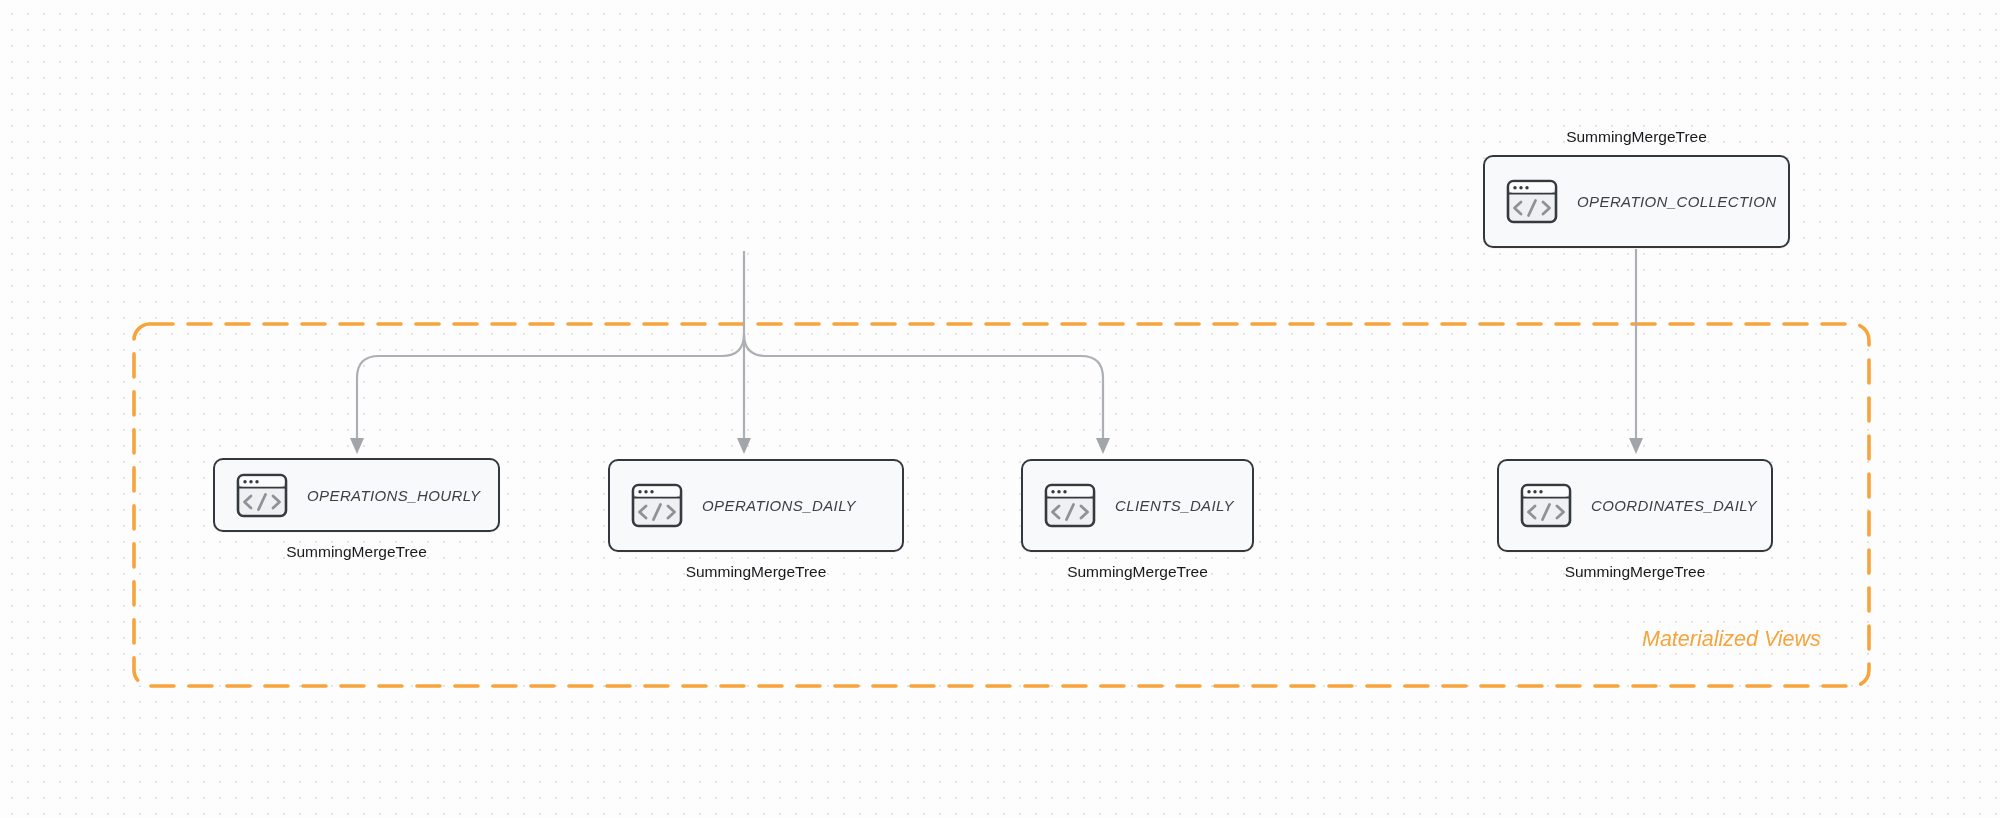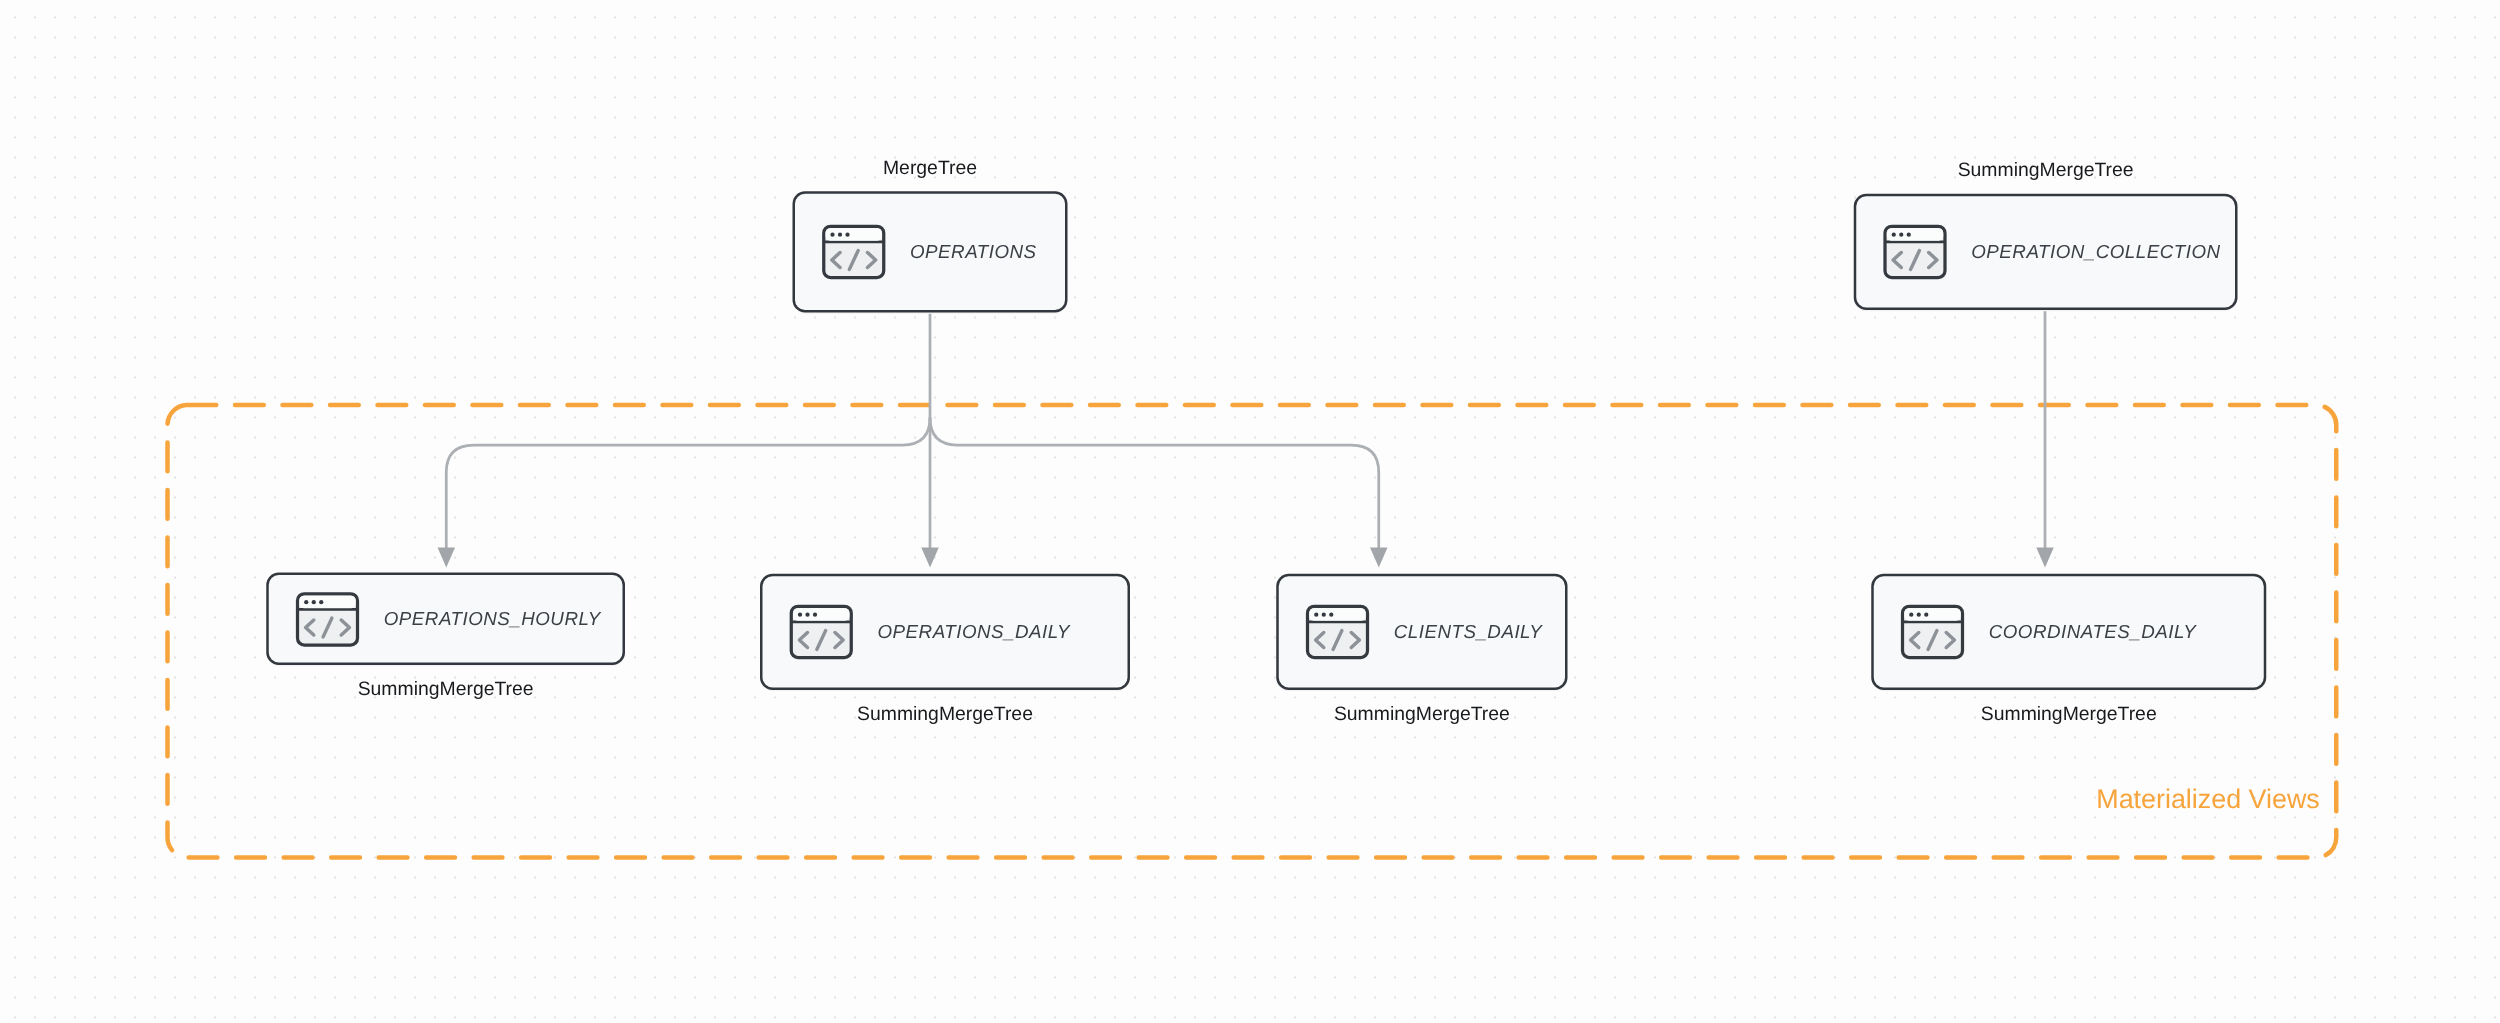--- a/index.html
+++ b/index.html
@@ -52,26 +52,27 @@
   .node .icon { flex: 0 0 auto; display: flex; }
   .table-name {
     font-style: italic;
     font-size: 15px;
     letter-spacing: 0.4px;
     color: #3b4046;
     white-space: nowrap;
   }
   .group-label {
     position: absolute;
-    left: 1677px;
+    left: 1642px;
     top: 627px;
     font-size: 21.5px;
     font-weight: 500;
     color: #f6a43b;
     white-space: nowrap;
+    font-style: italic;
   }
 </style>
 </head>
 <body>
 
 <div class="canvas">
 
   <svg class="overlay" viewBox="0 0 2000 818">
 
     <rect x="134" y="324" width="1735" height="362" rx="16" fill="none" stroke="#f6a43b" stroke-width="3.6" stroke-dasharray="23 15" stroke-linecap="round"></rect>
@@ -85,39 +86,20 @@
     <path fill="none" stroke="#acafb4" stroke-width="2.2" d="M1636 249 L1636 440"></path>
 
     <path fill="#a2a5aa" d="M357 454 L350 438 L364 438 Z"></path>
     <path fill="#a2a5aa" d="M744 454 L737 438 L751 438 Z"></path>
     <path fill="#a2a5aa" d="M1103 454 L1096 438 L1110 438 Z"></path>
     <path fill="#a2a5aa" d="M1636 454 L1629 438 L1643 438 Z"></path>
   </svg>
 
   <div class="group-label">Materialized Views</div>
 
-  <div class="node-wrap" style="left:634px; top:153px; width:220px; height:97px;">
-    <div class="engine-label above">MergeTree</div>
-    <div class="node">
-      <span class="icon">
-        <svg width="52" height="45" viewBox="0 0 52 45">
-          <rect x="2" y="2" width="48" height="41" rx="5.5" fill="#eef0f1" stroke="#343a40" stroke-width="2.6"></rect>
-          <path d="M2 14.5 H50" stroke="#343a40" stroke-width="2.2"></path>
-          <rect x="3.5" y="3.5" width="45" height="10" rx="3.5" fill="#fbfcfc"></rect>
-          <circle cx="9" cy="8.7" r="1.7" fill="#343a40"></circle>
-          <circle cx="15" cy="8.7" r="1.7" fill="#343a40"></circle>
-          <circle cx="21" cy="8.7" r="1.7" fill="#343a40"></circle>
-          <path d="M15 23 L8.5 29 L15 35" fill="none" stroke="#8d9299" stroke-width="2.8" stroke-linecap="round" stroke-linejoin="round"></path>
-          <path d="M22.5 36.5 L29.5 21.5" fill="none" stroke="#8d9299" stroke-width="2.8" stroke-linecap="round"></path>
-          <path d="M37 23 L43.5 29 L37 35" fill="none" stroke="#8d9299" stroke-width="2.8" stroke-linecap="round" stroke-linejoin="round"></path>
-        </svg>
-      </span>
-      <span class="table-name">OPERATIONS</span>
-    </div>
-  </div>
 
   <div class="node-wrap" style="left:1483px; top:155px; width:307px; height:93px;">
     <div class="engine-label above">SummingMergeTree</div>
     <div class="node">
       <span class="icon">
         <svg width="52" height="45" viewBox="0 0 52 45">
           <rect x="2" y="2" width="48" height="41" rx="5.5" fill="#eef0f1" stroke="#343a40" stroke-width="2.6"></rect>
           <path d="M2 14.5 H50" stroke="#343a40" stroke-width="2.2"></path>
           <rect x="3.5" y="3.5" width="45" height="10" rx="3.5" fill="#fbfcfc"></rect>
           <circle cx="9" cy="8.7" r="1.7" fill="#343a40"></circle>
@@ -185,21 +167,21 @@
           <path d="M15 23 L8.5 29 L15 35" fill="none" stroke="#8d9299" stroke-width="2.8" stroke-linecap="round" stroke-linejoin="round"></path>
           <path d="M22.5 36.5 L29.5 21.5" fill="none" stroke="#8d9299" stroke-width="2.8" stroke-linecap="round"></path>
           <path d="M37 23 L43.5 29 L37 35" fill="none" stroke="#8d9299" stroke-width="2.8" stroke-linecap="round" stroke-linejoin="round"></path>
         </svg>
       </span>
       <span class="table-name">CLIENTS_DAILY</span>
     </div>
     <div class="engine-label below">SummingMergeTree</div>
   </div>
 
-  <div class="node-wrap" style="left:1497px; top:459px; width:316px; height:93px;border-radius:25px;">
+  <div class="node-wrap" style="left:1497px; top:459px; width:276px; height:93px;border-radius:25px;">
     <div class="node">
       <span class="icon">
         <svg width="52" height="45" viewBox="0 0 52 45">
           <rect x="2" y="2" width="48" height="41" rx="5.5" fill="#eef0f1" stroke="#343a40" stroke-width="2.6"></rect>
           <path d="M2 14.5 H50" stroke="#343a40" stroke-width="2.2"></path>
           <rect x="3.5" y="3.5" width="45" height="10" rx="3.5" fill="#fbfcfc"></rect>
           <circle cx="9" cy="8.7" r="1.7" fill="#343a40"></circle>
           <circle cx="15" cy="8.7" r="1.7" fill="#343a40"></circle>
           <circle cx="21" cy="8.7" r="1.7" fill="#343a40"></circle>
           <path d="M15 23 L8.5 29 L15 35" fill="none" stroke="#8d9299" stroke-width="2.8" stroke-linecap="round" stroke-linejoin="round"></path>

